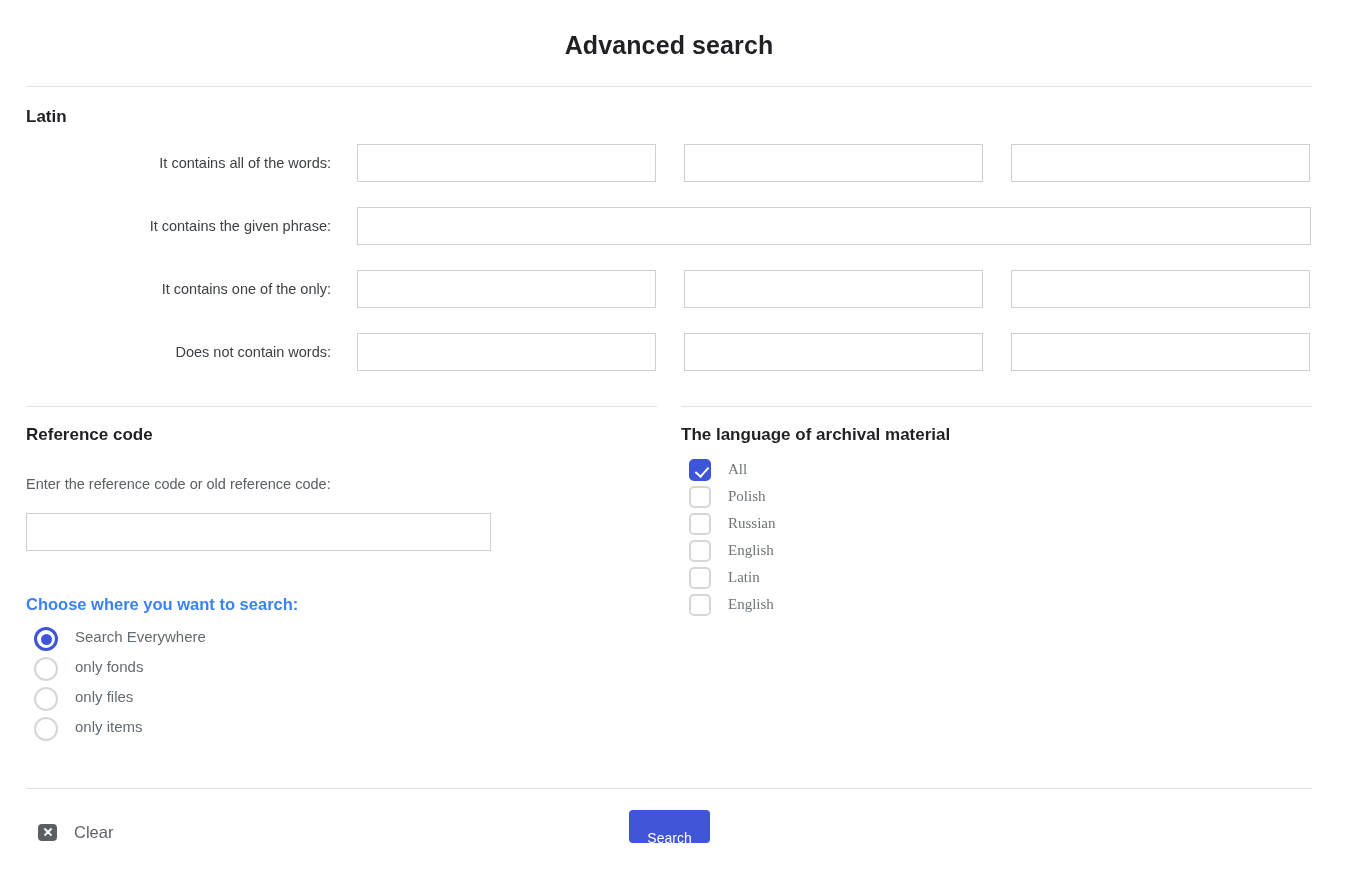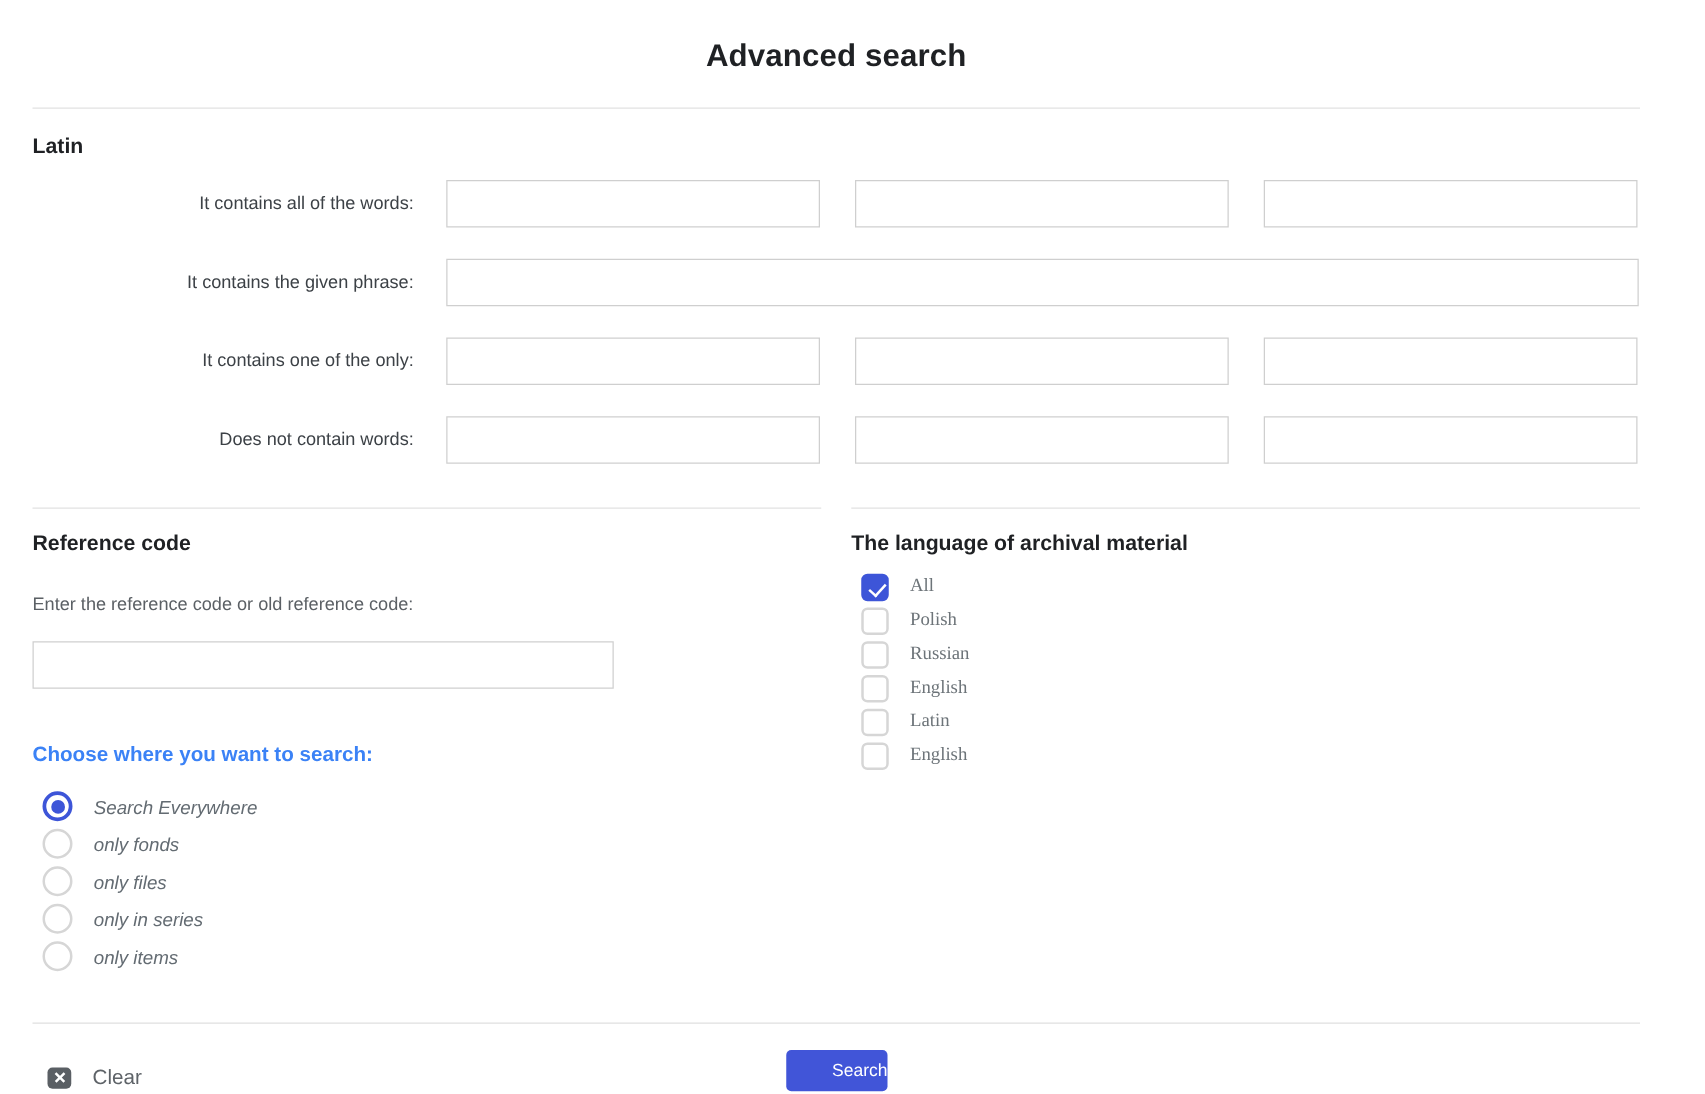--- a/index.html
+++ b/index.html
@@ -123,24 +123,23 @@
     font-size: 16.5px;
     font-weight: bold;
     color: #3b82f6;
     margin-top: 44px;
   }
 
   
   .radio-list { margin-top: 13px; }
   .opt-row {
     display: flex;
-    align-items: flex-end;
+    align-items: flex-start;
     height: 30px;
     cursor: pointer;
-    font-style: italic;
   }
   .radio {
     width: 24px; height: 24px;
     flex: 0 0 24px;
     border-radius: 50%;
     border: 2px solid #d6d6d6;
     background: #fff;
     position: relative;
     margin-left: 8px;
   }
@@ -255,22 +254,22 @@
     width: 81px;
     height: 33px;
     background: #4155d8;
     color: #ffffff;
     font-family: "Liberation Sans", sans-serif;
     font-size: 14px;
     border: none;
     border-radius: 4px;
     cursor: pointer;
     line-height: 33px;
-    padding: 0;
-    text-align: right;
+    padding: 12px;
+    text-align: center;
   }
 </style>
 </head>
 <body>
 
 <div class="page">
   <div class="container">
 
     <div class="page-title">Advanced search</div>
     <div class="hr-full"></div>
@@ -330,24 +329,20 @@
             <span class="radio on"></span>
             <span class="opt-label">Search Everywhere</span>
           </div>
           <div class="opt-row">
             <span class="radio"></span>
             <span class="opt-label">only fonds</span>
           </div>
           <div class="opt-row">
             <span class="radio"></span>
             <span class="opt-label">only files</span>
-          </div>
-          <div class="opt-row">
-            <span class="radio"></span>
-            <span class="opt-label">only in series</span>
           </div>
           <div class="opt-row">
             <span class="radio"></span>
             <span class="opt-label">only items</span>
           </div>
         </div>
       </div>
 
       <div class="col-mid"></div>
 

